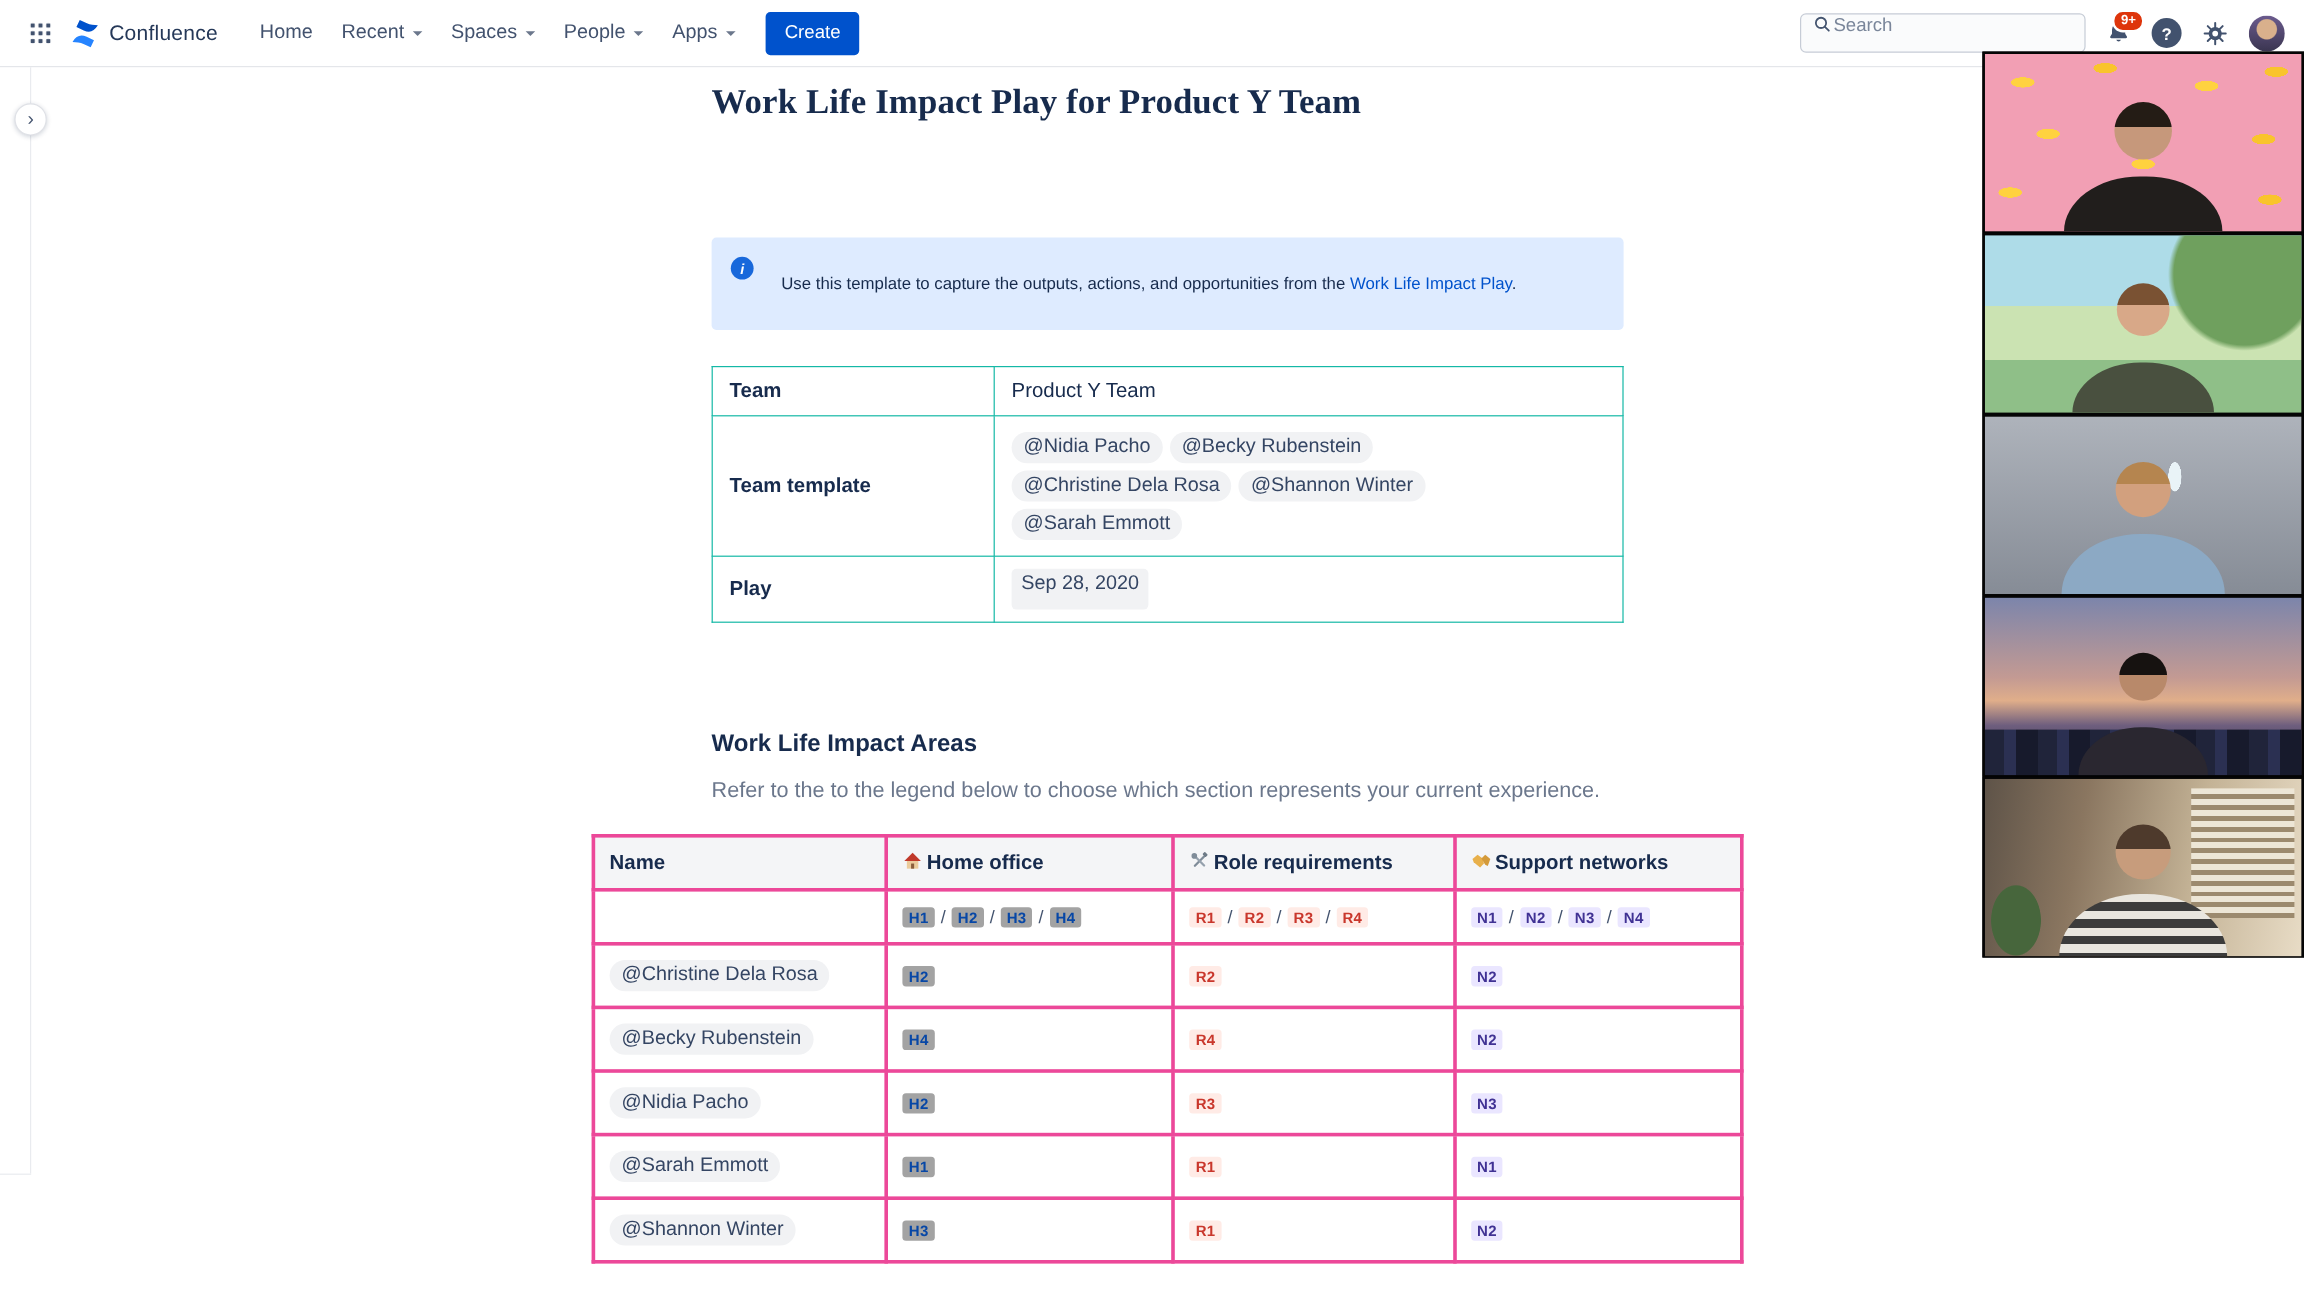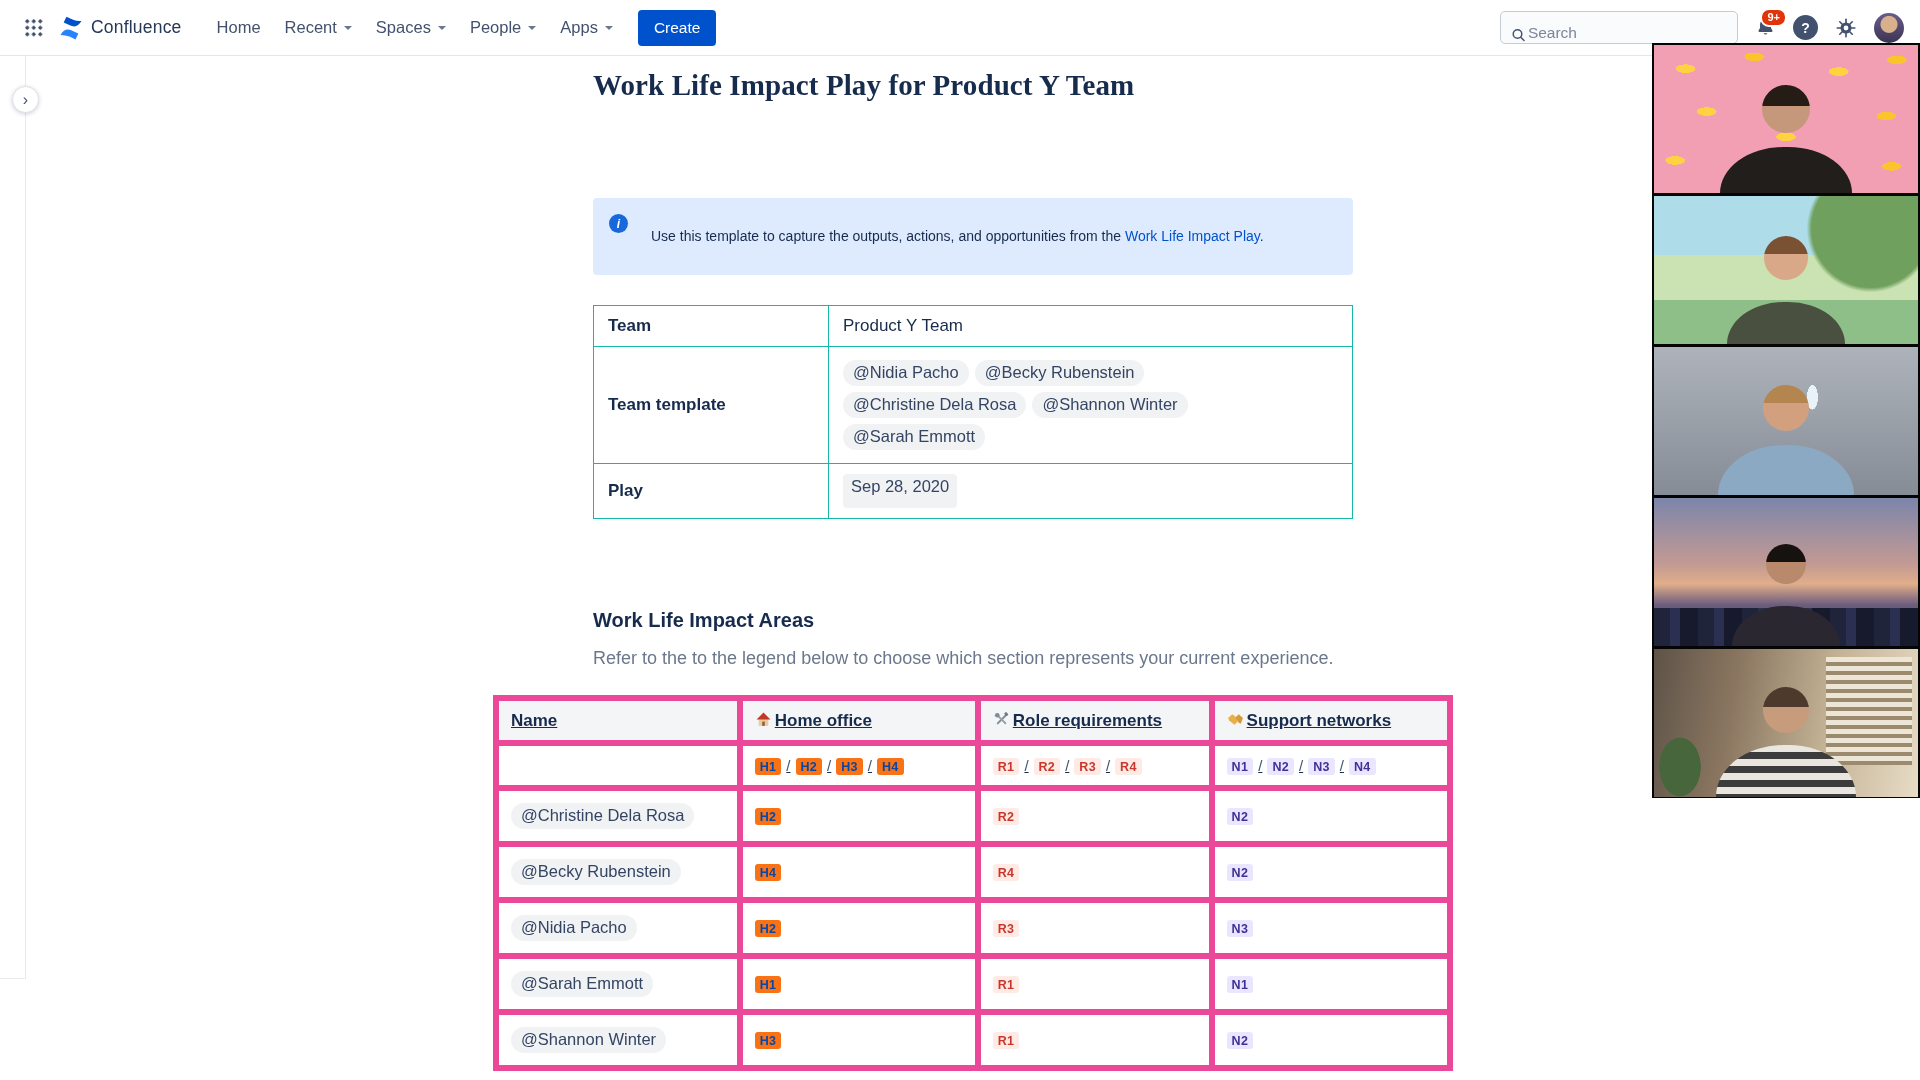--- a/index.html
+++ b/index.html
@@ -21,21 +21,21 @@
     background-image:radial-gradient(circle, #42526E 1.8px, transparent 2.1px);
     background-size:6.5px 6.5px; }
   .logo { display:flex; align-items:center; gap:7px; margin-left:8px; cursor:pointer; }
   .logo-text { font-size:17.5px; font-weight:500; color:#253858; letter-spacing:.2px; }
   .nav { display:flex; align-items:center; margin-left:24px; gap:2px; }
   .nav-item { display:flex; align-items:center; padding:7px 11px; border-radius:4px; font-size:16.5px; color:#42526E; cursor:pointer; white-space:nowrap; }
   .nav-item.chev::after { content:""; margin-left:7px; border-left:4px solid transparent; border-right:4px solid transparent; border-top:4.5px solid #6B778C; }
   .create-btn { margin-left:14px; background:#0052CC; color:#fff; border:none; border-radius:4px; padding:9px 16px; font-size:15.5px; font-weight:500; font-family:inherit; cursor:pointer; }
 
   .topbar-right { margin-left:auto; display:flex; align-items:center; gap:17px; }
-  .search-box { display:flex; align-items:flex-end; gap:0; width:238px; height:33px; border:1px solid #C6CCD6; border-radius:5px; background:#FAFBFC; padding:0 10px; }
+  .search-box { display:flex; align-items:flex-start; gap:0; width:238px; height:33px; border:1px solid #C6CCD6; border-radius:5px; background:#FAFBFC; padding:0 10px; }
   .search-box input { border:none; outline:none; background:transparent; width:100%; font-size:15.5px; color:#172B4D; font-family:inherit; }
   .search-box input::placeholder { color:#7A869A; }
   .icon-btn { position:relative; background:transparent; border:none; padding:0; display:flex; align-items:center; justify-content:center; cursor:pointer; }
   .notif-badge { position:absolute; top:-9px; right:-11px; background:#DE350B; color:#fff; font-size:11px; font-weight:700; border-radius:9px; padding:2px 5px; border:2px solid #fff; line-height:1; }
   .help-circle { width:25px; height:25px; border-radius:50%; background:#42526E; color:#fff; font-size:14px; font-weight:700; display:flex; align-items:center; justify-content:center; }
   .avatar { width:30px; height:30px; border-radius:50%;
     background:radial-gradient(circle at 50% 38%, #D9B08C 0 8px, transparent 9px), linear-gradient(180deg,#6B5B8E 0%,#3A3550 100%);
     cursor:pointer; }
 
   
@@ -58,28 +58,28 @@
   table.c-table th { font-weight:700; width:235px; background:#fff; }
 
   .mention { display:inline-block; background:#F1F2F4; border-radius:13px; padding:3px 10px 4px; margin:3px 6px 3px 0; font-size:16.5px; color:#344563; cursor:pointer; }
   .date-pill { display:inline-block; background:#F1F2F4; border-radius:4px; padding:3px 8px 12px; font-size:16.5px; color:#344563; }
 
   h2.section-heading { margin:90px 0 0; font-size:20px; font-weight:700; color:#172B4D; }
   .section-subtitle { margin:16px 0 0; font-size:18px; color:#6B778C; }
 
   .wide { width:960px; margin-left:-100px; margin-top:26px; }
   table.impact { border-collapse:collapse; width:960px; }
-  table.impact th, table.impact td { border:6px solid #ec4899; padding:9px 12px; font-size:17px; text-align:left; vertical-align:middle; height:45px;text-decoration:underline; }
+  table.impact th, table.impact td { border:3px solid #ec4899; padding:9px 12px; font-size:17px; text-align:left; vertical-align:middle; height:45px; }
   table.impact th { background:#F4F5F7; font-weight:700; }
   table.impact col.c1 { width:245px; } table.impact col.c2 { width:240px; }
   table.impact col.c3 { width:235px; } table.impact col.c4 { width:240px; }
   .hdr-ico { display:inline-block; vertical-align:-2px; margin-right:3px; }
 
   .loz { display:inline-block; font-size:12.5px; font-weight:700; padding:2px 5px 1px; border-radius:3px; letter-spacing:.3px; }
-  .loz-h { background:#f97316; color:#0747A6; }
+  .loz-h { background:#a3a3a3; color:#0747A6; }
   .loz-r { background:#FFEBE6; color:#C9372C; }
   .loz-n { background:#EAE6FF; color:#403294; }
   .sep { color:#44546F; font-size:15px; margin:0 5px; }
 
   
   .video-strip { position:absolute; top:43px; right:0; width:268px; z-index:70; background:#000; }
   .tile { width:268px; height:151px; border:2px solid #050505; border-bottom-width:1px; position:relative; overflow:hidden; cursor:pointer; }
   .art { position:absolute; inset:0; }
   .art::before { content:""; position:absolute; left:50%; transform:translateX(-50%); border-radius:50%; }
   .art::after { content:""; position:absolute; left:50%; transform:translateX(-50%); bottom:0; border-radius:48% 48% 0 0 / 100% 100% 0 0; }

